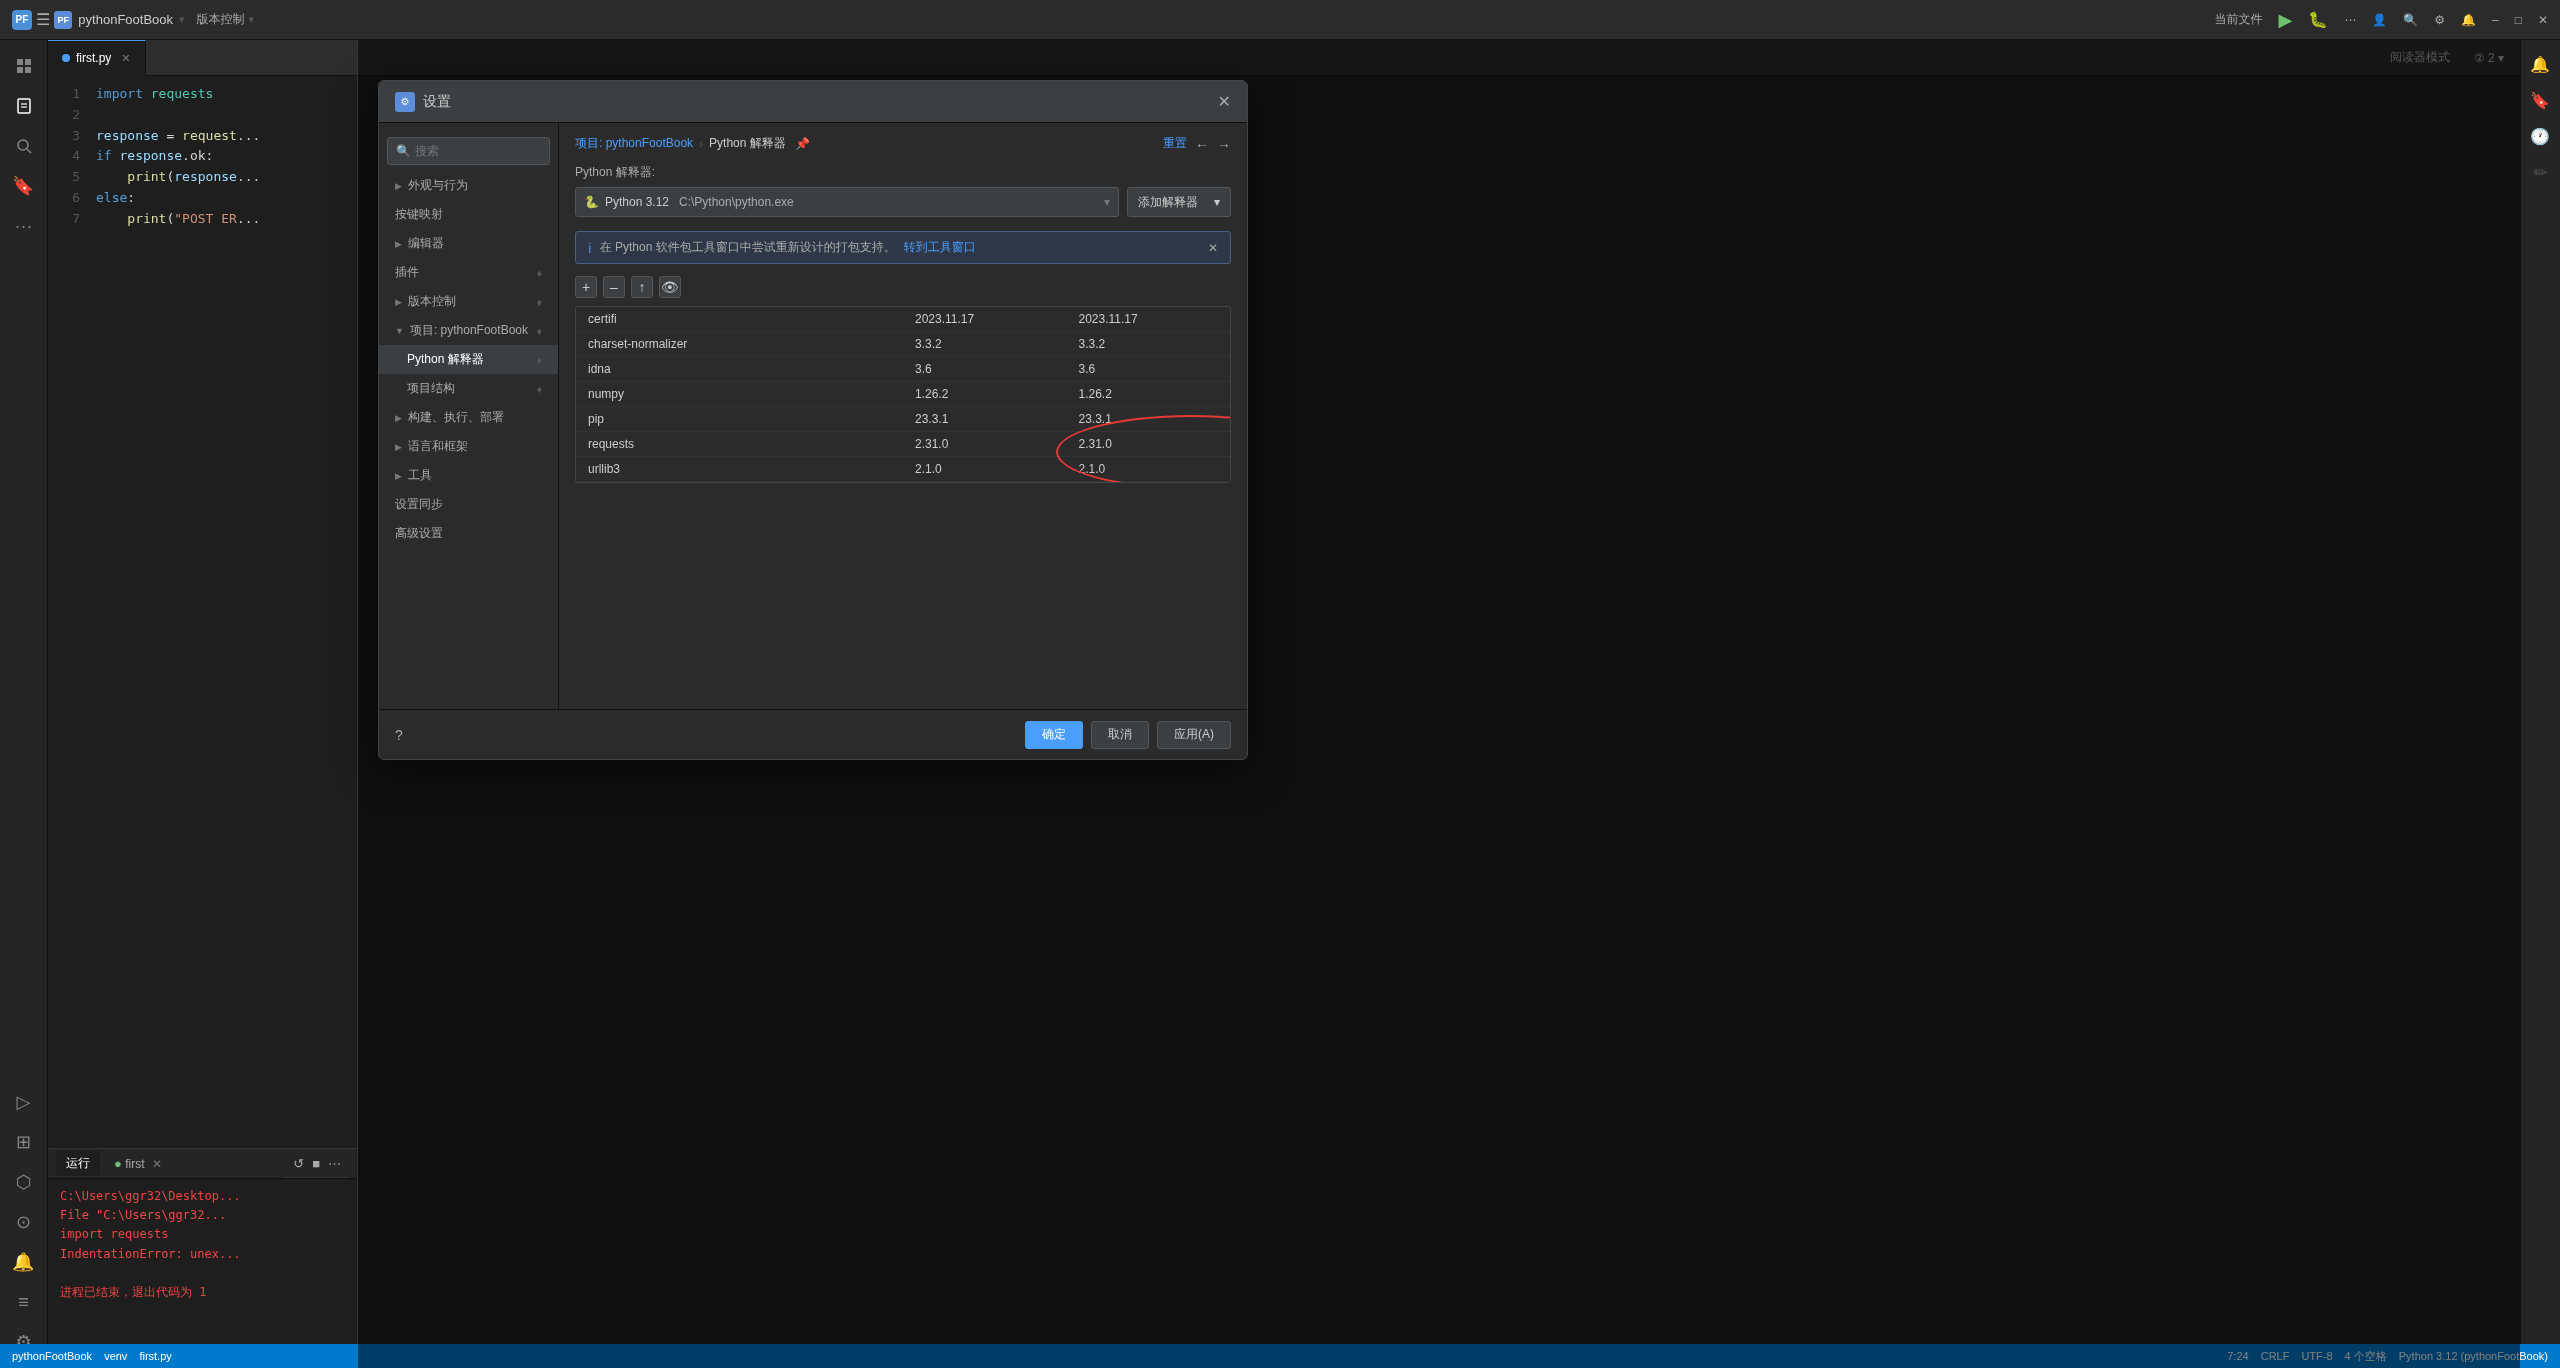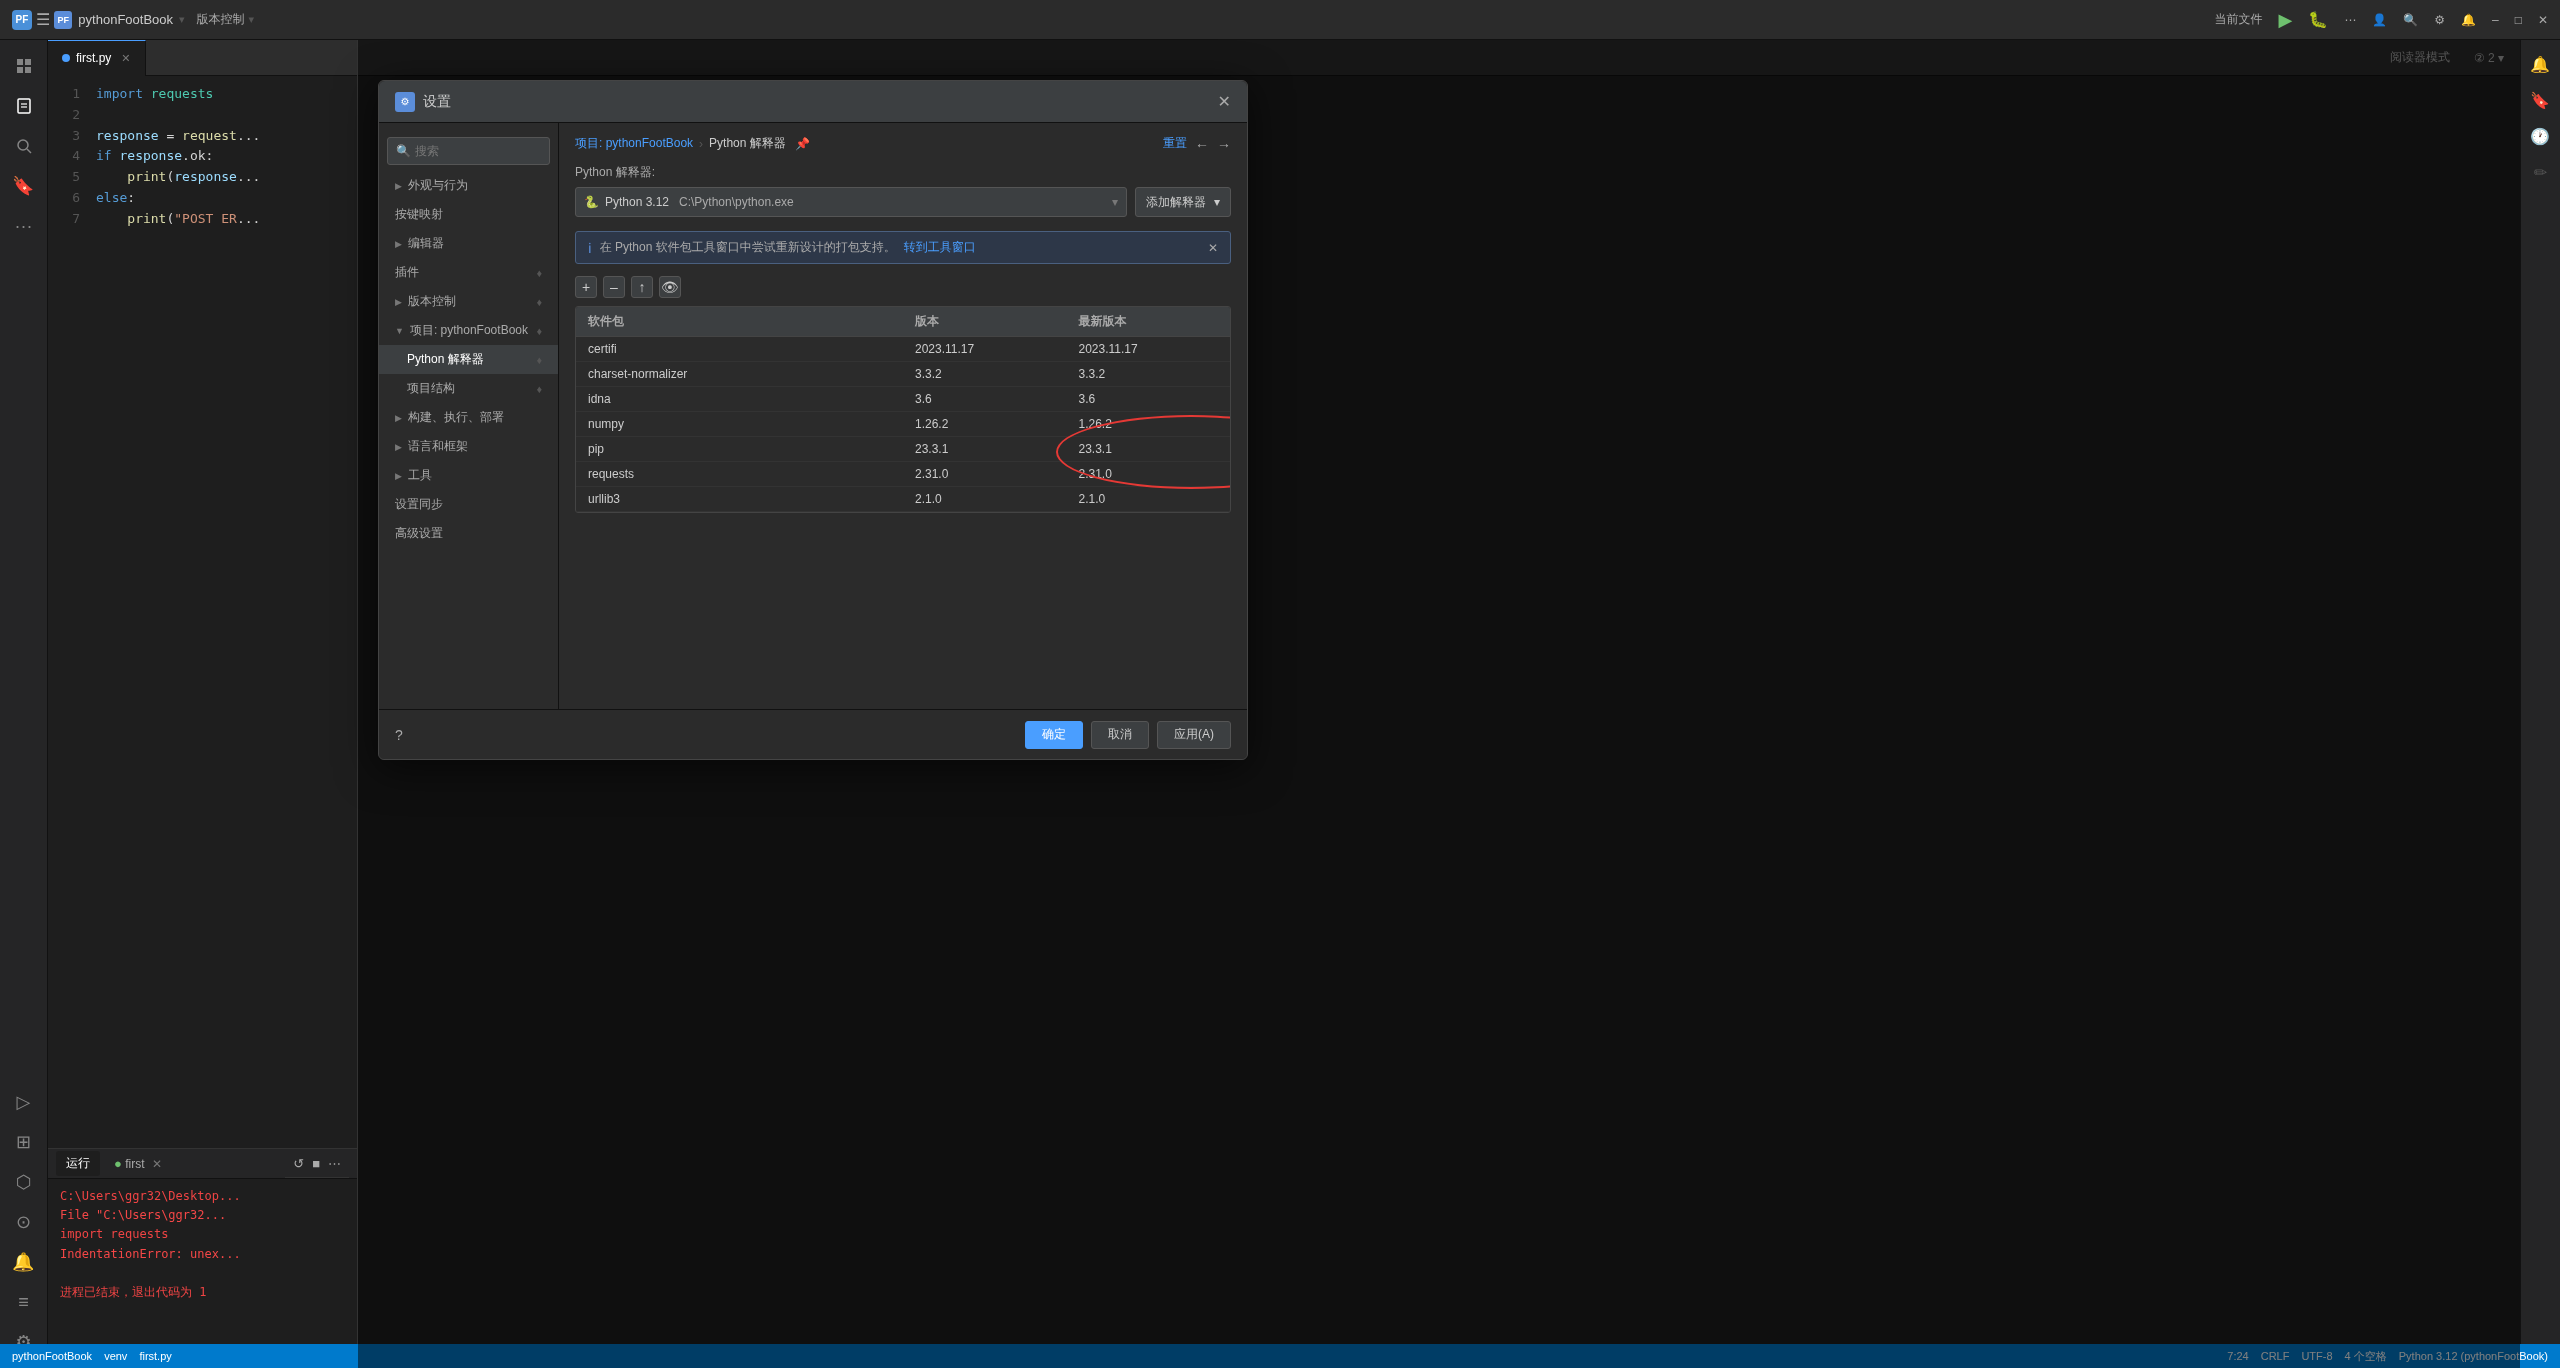--- a/index.html
+++ b/index.html
@@ -308,21 +308,21 @@
       border: 1px solid #555;
       border-radius: 3px;
       display: flex; align-items: center; padding: 0 8px; gap: 6px;
       color: #ccc; font-size: 12px; cursor: pointer;
     }
     .interp-select-arrow { margin-left: auto; color: #777; }
     .add-interp-btn {
       height: 30px; padding: 0 10px;
       background: #3c3f41; border: 1px solid #555; border-radius: 3px;
       color: #ccc; font-size: 12px; cursor: pointer;
-      display: flex; align-items: center; gap: 8px;
+      display: flex; align-items: center; gap: 16px;
     }
 
     
     .info-banner {
       background: #2d3748;
       border: 1px solid #4a6080;
       border-radius: 3px;
       padding: 6px 12px;
       margin-bottom: 12px;
       display: flex; align-items: center; gap: 8px;
@@ -664,25 +664,20 @@
             </div>
 
             <div class="pkg-toolbar">
               <div class="pkg-tool-btn">+</div>
               <div class="pkg-tool-btn">–</div>
               <div class="pkg-tool-btn">↑</div>
               <div class="pkg-tool-btn">👁</div>
             </div>
 
             <div class="pkg-table" style="position:relative;">
-              <div class="pkg-table-header">
-                <div class="pkg-table-header-cell">软件包</div>
-                <div class="pkg-table-header-cell">版本</div>
-                <div class="pkg-table-header-cell">最新版本</div>
-              </div>
 
               <div class="pkg-row">
                 <div class="pkg-cell">certifi</div>
                 <div class="pkg-cell">2023.11.17</div>
                 <div class="pkg-cell">2023.11.17</div>
               </div>
               <div class="pkg-row">
                 <div class="pkg-cell">charset-normalizer</div>
                 <div class="pkg-cell">3.3.2</div>
                 <div class="pkg-cell">3.3.2</div>

